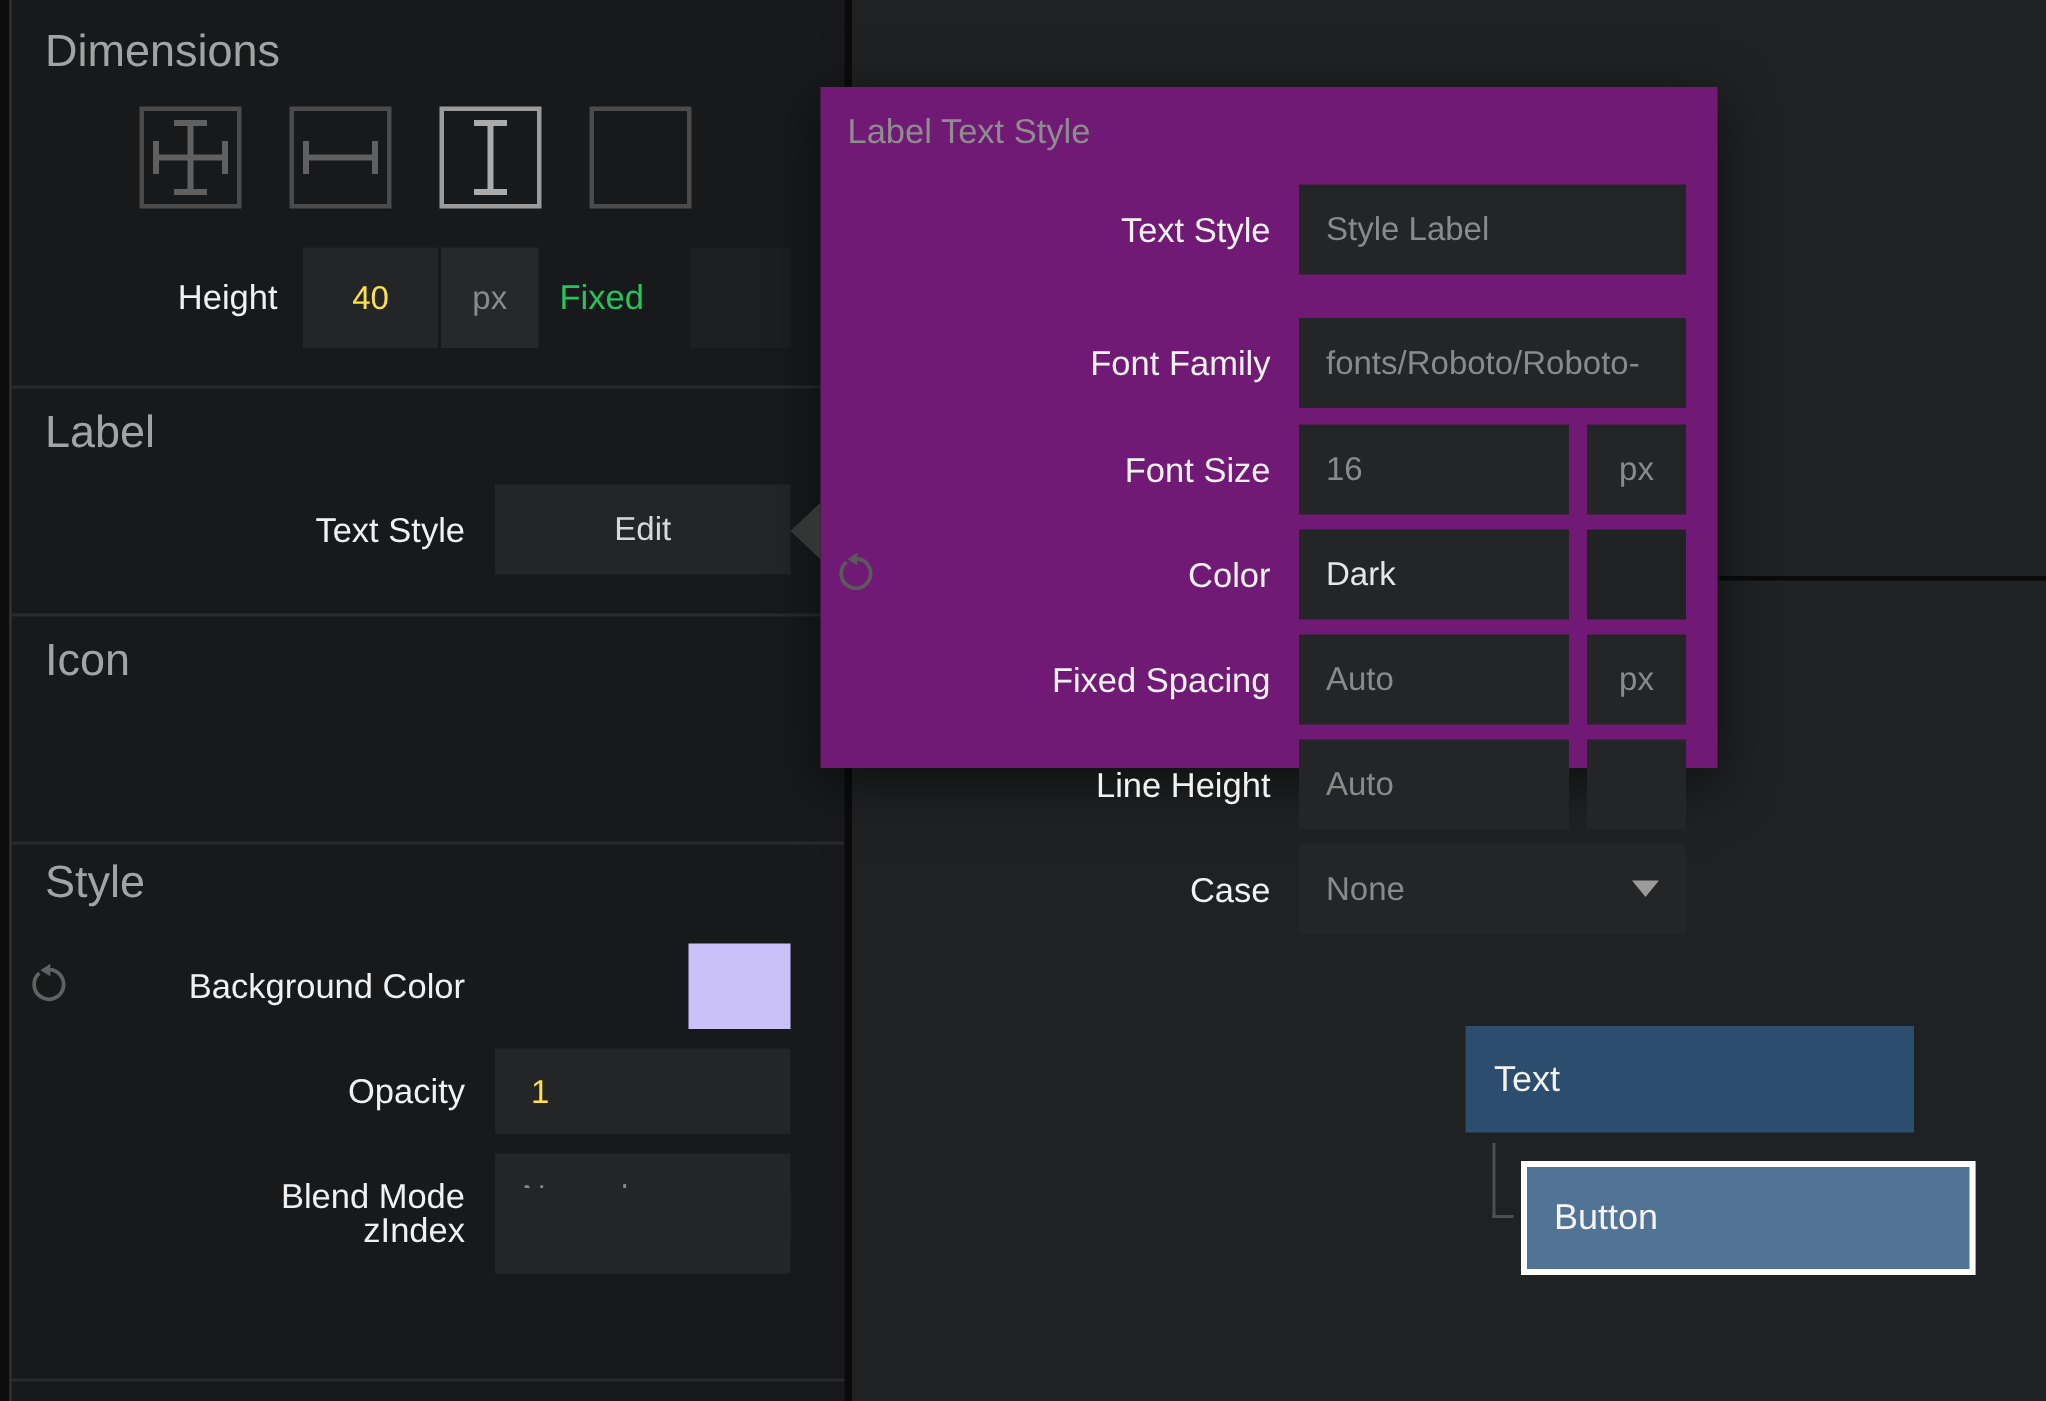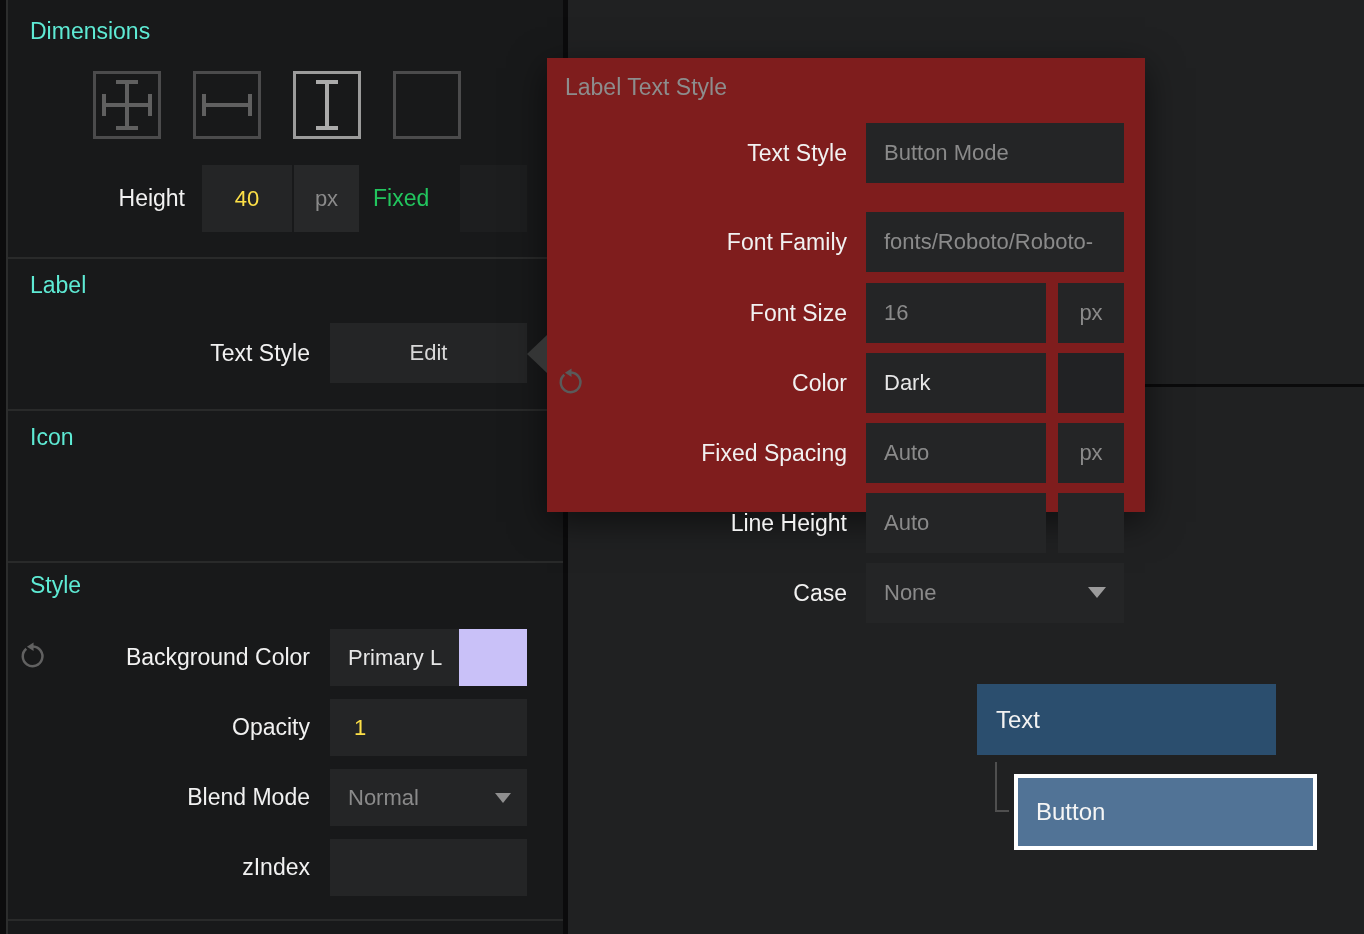--- a/index.html
+++ b/index.html
@@ -12,21 +12,21 @@
     position:relative;
   }
   .abs { position:absolute; }
 
   
   .edge-black { left:0; top:0; width:6px; height:934px; background:#0c0c0d; }
   .edge-line  { left:6px; top:0; width:2px; height:934px; background:#2c2d2d; }
   .panel      { left:8px; top:0; width:555px; height:934px; background:#18191a; }
   .panel-gap  { left:563px; top:0; width:5px; height:934px; background:#0b0b0c; z-index:1; }
 
-  .section-title { left:22px; font-size:23px; color:#5eead4; }
+  .section-title { left:22px; font-size:30px; color:#a3a3a3; }
   .divider { left:0; width:555px; height:2px; background:#292a2a; }
 
   
   .dim-btn {
     top:71px; width:68px; height:68px;
     border:3px solid #4b4b4c; background:transparent;
     cursor:pointer;
   }
   .dim-btn svg { width:100%; height:100%; display:block; }
   .dim-btn svg line { stroke:#606060; stroke-width:4; }
@@ -55,21 +55,21 @@
     border-left:8px solid transparent; border-right:8px solid transparent;
     border-top:10px solid #8f8f8f;
   }
 
   .reset-icon { width:29px; height:29px; cursor:pointer; }
   .reset-icon svg { width:100%; height:100%; display:block; }
 
   
   .popup {
     left:547px; top:58px; width:598px; height:454px;
-    background:#7f1d1d; z-index:10;
+    background:#701a75; z-index:10;
     box-shadow:0 10px 34px rgba(0,0,0,.55);
   }
   .popup-caret {
     position:absolute; left:-20px; top:277px;
     width:0; height:0;
     border-top:19px solid transparent;
     border-bottom:19px solid transparent;
     border-right:20px solid #343535;
   }
   .popup-title { position:absolute; left:18px; top:16px; font-size:23px; color:#8d8d8d; }
@@ -169,38 +169,37 @@
   <div class="abs section-title" style="top:572px">Style</div>
 
   <div class="abs reset-icon" style="left:10px; top:642px; position:absolute">
     <svg viewBox="0 0 28 28">
         <path d="M 8 6.5 A 9.5 9.5 0 1 0 14.5 4.3" fill="none" stroke="#616161" stroke-width="2.4"></path>
         <path d="M 15 0.5 L 15 8.6 L 8.6 4.6 Z" fill="#616161"></path>
       </svg>
   </div>
   <div class="abs row" style="top:629px; height:57px">
     <div class="row-label" style="width:302px">Background Color</div>
-    <div class="field val-white" style="left:322px; width:129px">Primary L</div>
     <div class="field" style="left: 451px; width: 68px; background: rgb(201, 193, 248);"></div>
   </div>
 
   <div class="abs row" style="top:699px; height:57px">
     <div class="row-label" style="width:302px">Opacity</div>
     <div class="field muted-dim" style="left:322px; width:197px; padding-left:24px">1</div>
   </div>
 
   <div class="abs row" style="top:769px; height:57px">
     <div class="row-label" style="width:302px">Blend Mode</div>
     <div class="field" style="left:322px; width:197px">
       <span>Normal</span>
       <span class="tri-down"></span>
     </div>
   </div>
 
-  <div class="abs row" style="top:839px; height:57px">
+  <div class="abs row" style="top:792px; height:57px">
     <div class="row-label" style="width:302px">zIndex</div>
     <div class="field" style="left:322px; width:197px"></div>
   </div>
 
   <div class="abs divider" style="top:919px"></div>
 </div>
 
 <div class="abs canvas-hline"></div>
 
 <div class="abs group-node" style="background: rgb(43, 78, 110);">
@@ -218,21 +217,21 @@
 
   <div class="reset-icon popup-reset">
     <svg viewBox="0 0 28 28">
         <path d="M 8 6.5 A 9.5 9.5 0 1 0 14.5 4.3" fill="none" stroke="#5a5a5a" stroke-width="2.4"></path>
         <path d="M 15 0.5 L 15 8.6 L 8.6 4.6 Z" fill="#5a5a5a"></path>
       </svg>
   </div>
 
   <div class="prow" style="top:65px">
     <div class="row-label">Text Style</div>
-    <div class="field pfield full">Button Mode</div>
+    <div class="field pfield full">Style Label</div>
   </div>
 
   <div class="prow" style="top:154px">
     <div class="row-label">Font Family</div>
     <div class="field pfield full">fonts/Roboto/Roboto-</div>
   </div>
 
   <div class="prow" style="top:225px">
     <div class="row-label">Font Size</div>
     <div class="field pfield">16</div>

